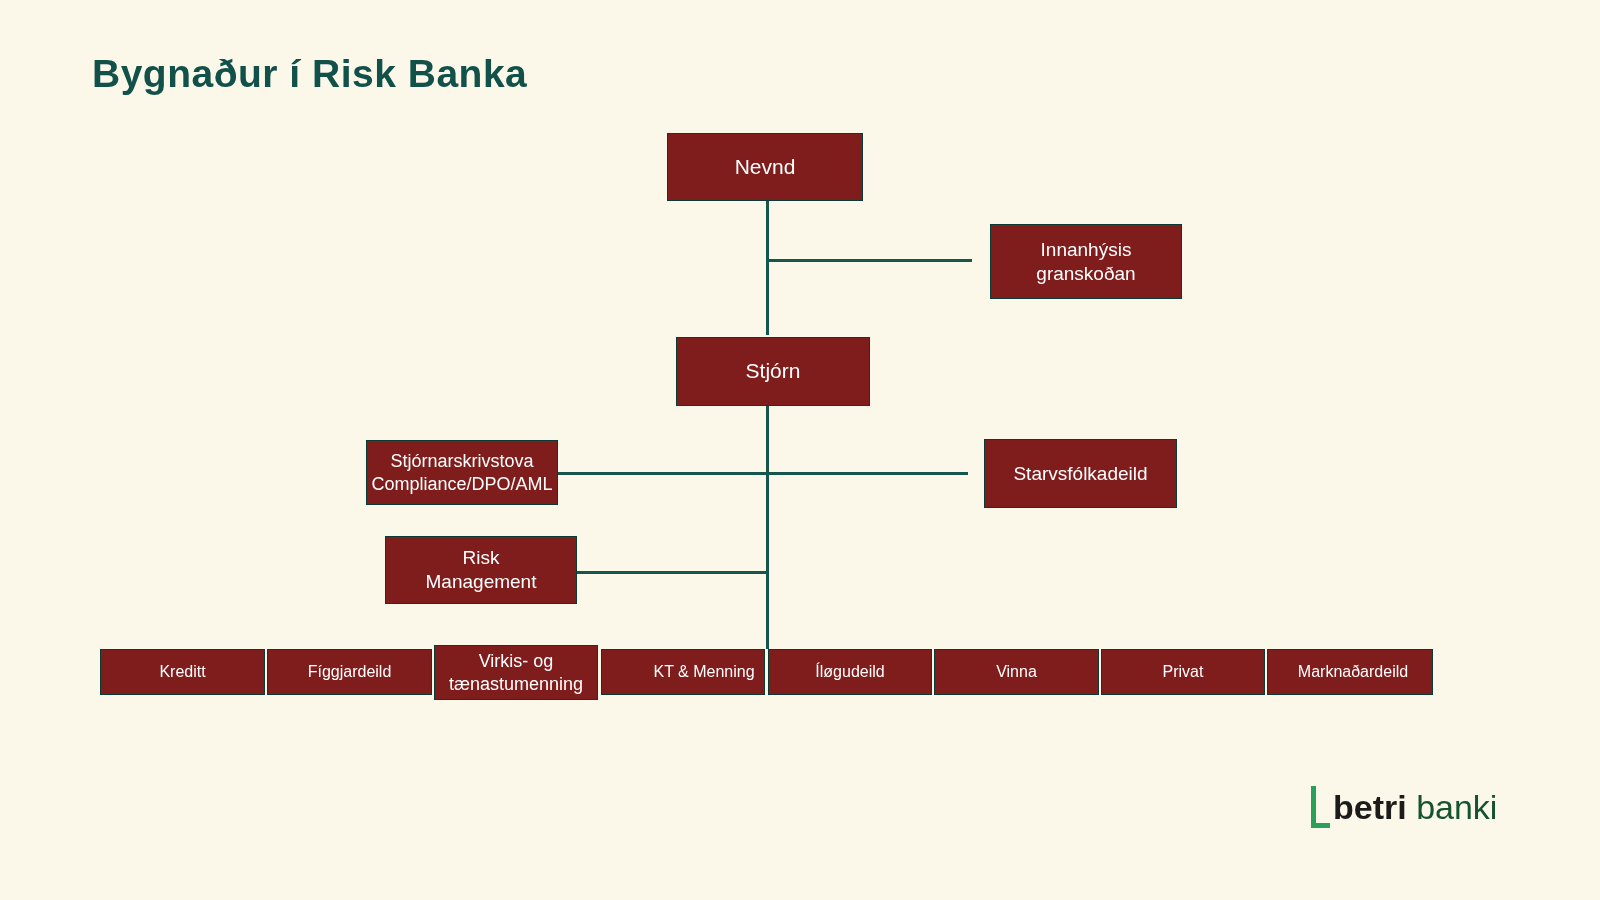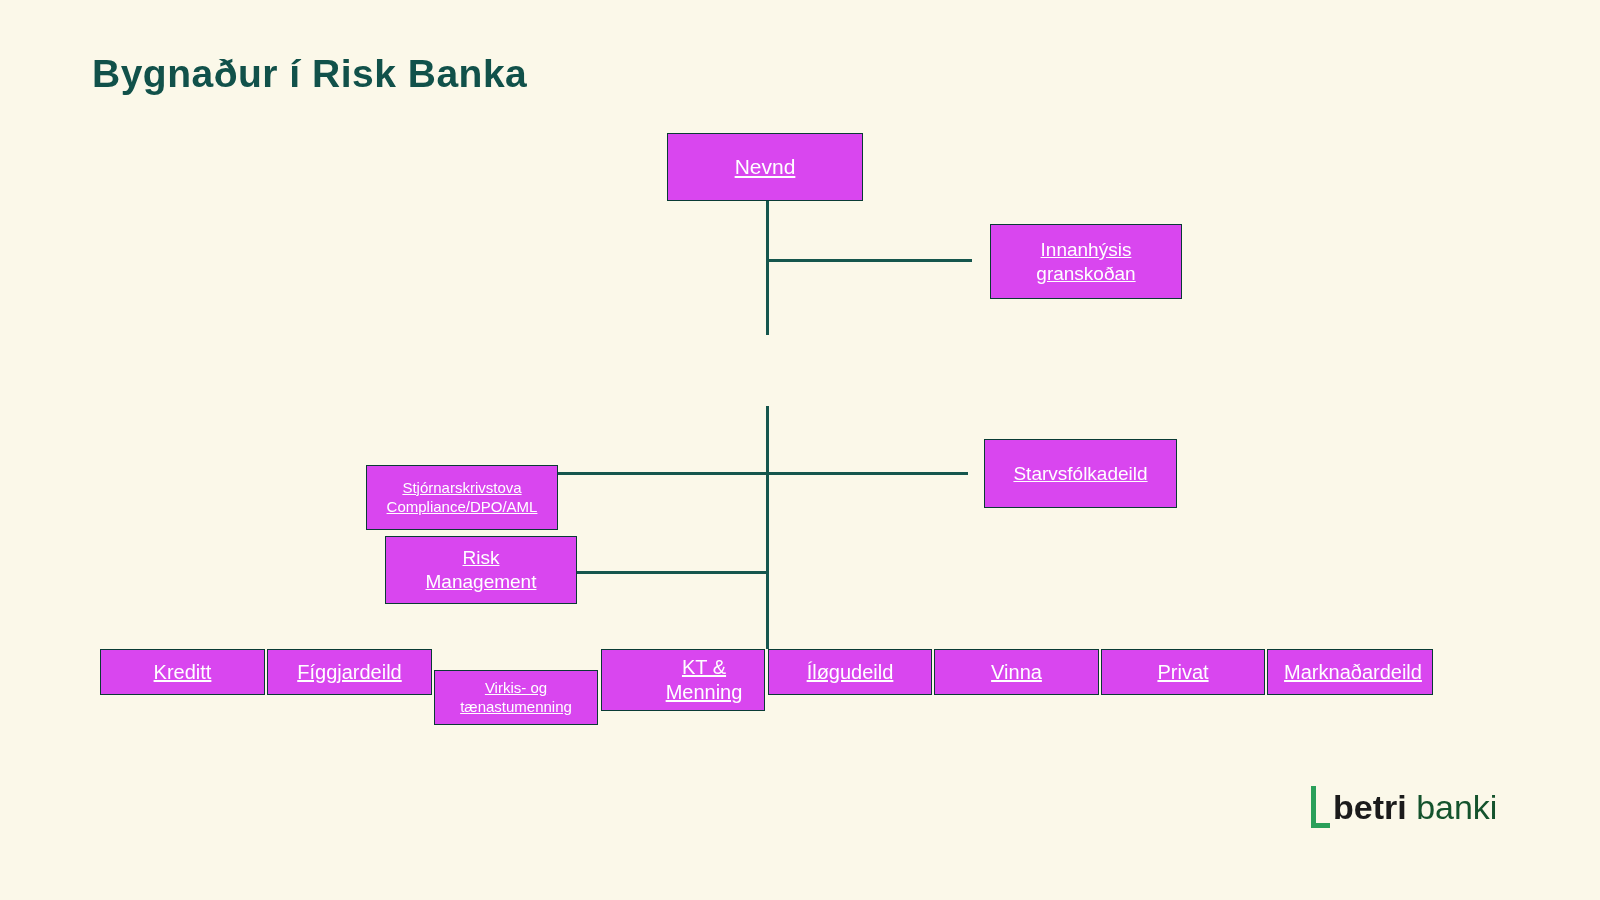--- a/index.html
+++ b/index.html
@@ -28,41 +28,40 @@
     font-size: 39px;
     font-weight: bold;
     color: #11514a;
     letter-spacing: 0.5px;
     white-space: nowrap;
   }
 
   
   .node {
     position: absolute;
-    background: #d946ef;
+    background: #7f1d1d;
     border: 1px solid #0a3b34;
     color: #ffffff;
     display: flex;
     align-items: center;
     justify-content: center;
     text-align: center;
     box-sizing: border-box;
     line-height: 1.25;
     padding: 2px 6px;
-    text-decoration: underline;
   }
   .node-label {
     display: block;
     white-space: pre-line;
   }
 
   .fs-lg   { font-size: 21px; }
   .fs-md   { font-size: 19px; margin-left: 19px; }
-  .fs-sm   { font-size: 20px; }
-  .fs-xs   { font-size: 15px; margin-top: 25px; }
+  .fs-sm   { font-size: 16px; }
+  .fs-xs   { font-size: 18px; }
 
   
   .conn {
     position: absolute;
     background: #15564d;
   }
   .conn-v { width: 3px; }
   .conn-h { height: 3px; }
 
   
@@ -127,20 +126,23 @@
 
   <div class="node fs-lg" style="left:667px; top:133px; width:196px; height:68px;">
     <span class="node-label">Nevnd</span>
   </div>
 
   <div class="node fs-md" style="left:971px; top:224px; width:192px; height:75px;">
     <span class="node-label">Innanhýsis
 granskoðan</span>
   </div>
 
+  <div class="node fs-lg" style="left:676px; top:337px; width:194px; height:69px;">
+    <span class="node-label">Stjórn</span>
+  </div>
 
   <div class="node fs-xs" style="left:366px; top:440px; width:192px; height:65px;">
     <span class="node-label">Stjórnarskrivstova
 Compliance/DPO/AML</span>
   </div>
 
   <div class="node fs-md" style="left:965px; top:439px; width:193px; height:69px;">
     <span class="node-label">Starvsfólkadeild</span>
   </div>
 
@@ -155,21 +157,21 @@
 
   <div class="node fs-sm" style="left:267px; top:649px; width:165px; height:46px;text-align:right;">
     <span class="node-label">Fíggjardeild</span>
   </div>
 
   <div class="node fs-xs" style="left:434px; top:645px; width:164px; height:55px;">
     <span class="node-label">Virkis- og
 tænastumenning</span>
   </div>
 
-  <div class="node fs-sm" style="left:601px; top:649px; width:164px; height:62px;padding-left:48px;">
+  <div class="node fs-sm" style="left:601px; top:649px; width:164px; height:46px;padding-left:48px;">
     <span class="node-label">KT &amp; Menning</span>
   </div>
 
   <div class="node fs-sm" style="left:934px; top:649px; width:165px; height:46px;">
     <span class="node-label">Vinna</span>
   </div>
 
   <div class="node fs-sm" style="left:768px; top:649px; width:164px; height:46px;">
     <span class="node-label">Íløgudeild</span>
   </div>

